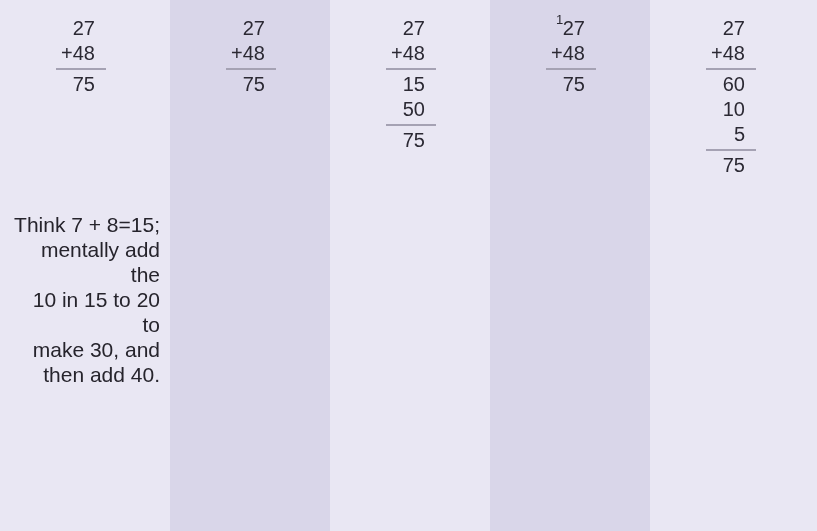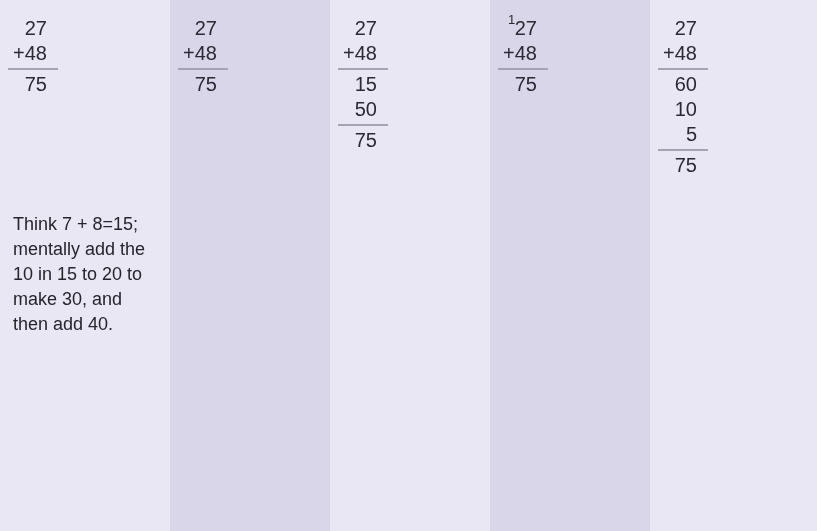--- a/index.html
+++ b/index.html
@@ -16,20 +16,21 @@
   }
   .col.light { background: var(--column-light, #e9e7f3); }
   .col.dark  { background: var(--column-dark,  #d9d6e9); }
   .col.w1 { width: 170px; }
   .col.w2 { width: 160px; }
   .col.w5 { width: 167px; }
 
   .math-area {
     height: 196px;
     position: relative;
+    margin-left: 48px;
   }
   .math {
     position: relative;
     margin: 16px 0 0 8px;
     width: 50px;
     font-size: 20px;
     line-height: 25px;
     color: var(--ink-numbers, #2b2933);
   }
   .num {
@@ -45,24 +46,25 @@
   .carry {
     position: absolute;
     top: -3px;
     left: 10px;
     font-size: 13px;
     line-height: 13px;
   }
   .desc {
     margin: 0;
     padding: 0 10px 0 13px;
-    font-size: 18px;
+    font-size: 21px;
     line-height: 25px;
     color: var(--ink-text, #26242c);
     white-space: pre-line;
+    text-align: right;
   }
 </style>
 </head>
 <body>
 
 <div class="board">
 
   <section class="col light w1">
     <div class="math-area">
       <div class="math">

